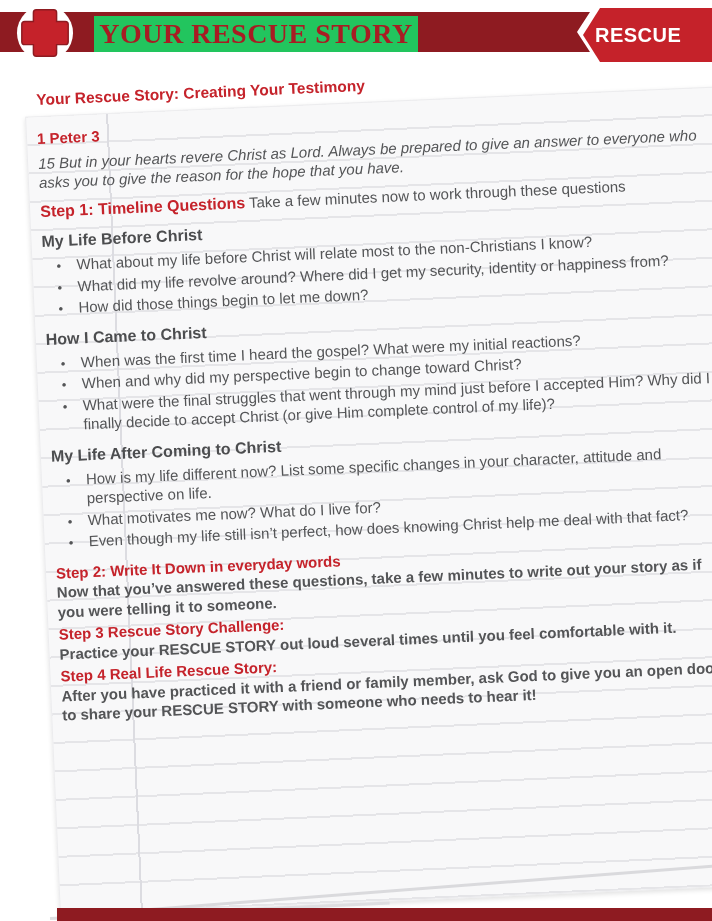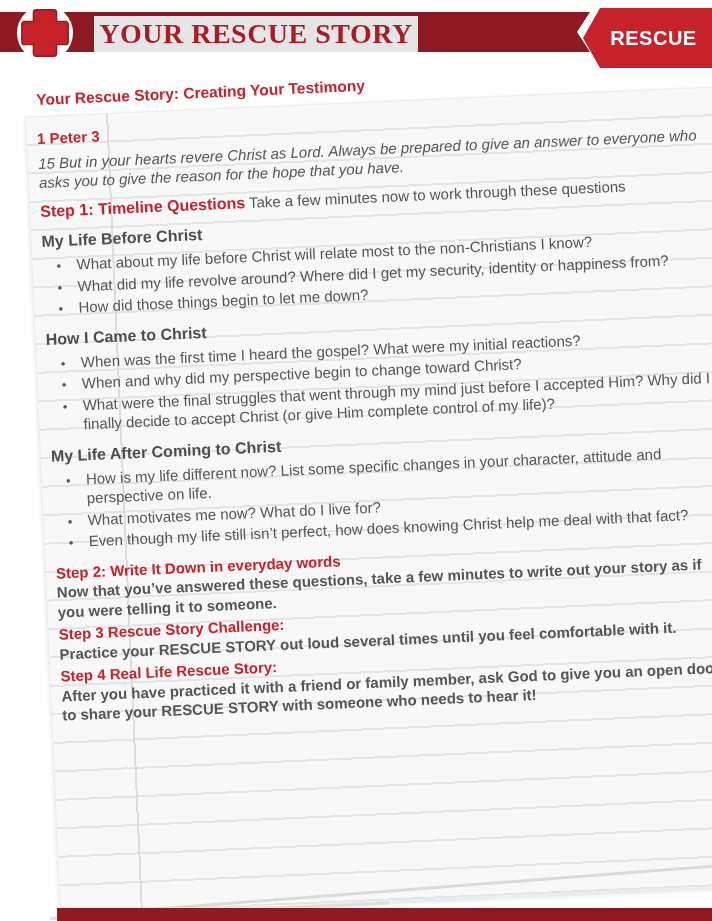--- a/index.html
+++ b/index.html
@@ -16,33 +16,33 @@
   .band {
     position: absolute; left: 0; top: 12px; width: 712px; height: 40px;
     background: #8e1b21;
     clip-path: polygon(0 0, 590px 0, 577px 50%, 590px 100%, 0 100%);
   }
   .logo-circle {
     position: absolute; left: 16px; top: 4px; width: 58px; height: 58px;
   }
   .title-box {
     position: absolute; left: 94px; top: 16px; width: 324px; height: 36px;
-    background: #e5e5e5;
+    background: #22c55e;
     display: flex; align-items: center; justify-content: center;
   }
   .title-box span {
     font-family: "Liberation Serif", serif;
     font-weight: 700; font-size: 28px; letter-spacing: 0.5px;
     color: #a81c23; white-space: nowrap;
   }
   .ribbon {
-    position: absolute; left: 583px; top: 8px; width: 129px; height: 60px;
+    position: absolute; left: 583px; top: 8px; width: 129px; height: 54px;
     background: #c5222a;
     clip-path: polygon(17px 0, 100% 0, 100% 100%, 17px 100%, 0 50%);
-    display: flex; align-items: center; justify-content: center;
+    display: flex; align-items: center; 
   }
   .ribbon span {
     color: #ffffff; font-weight: 700; font-size: 20px;
     letter-spacing: 0.5px; padding-left: 12px; white-space: nowrap;
   }
 
   
   .sheet {
     position: absolute; left: 16px; top: 92px; width: 710px;
     transform: rotate(-2.5deg); transform-origin: 0 0;

